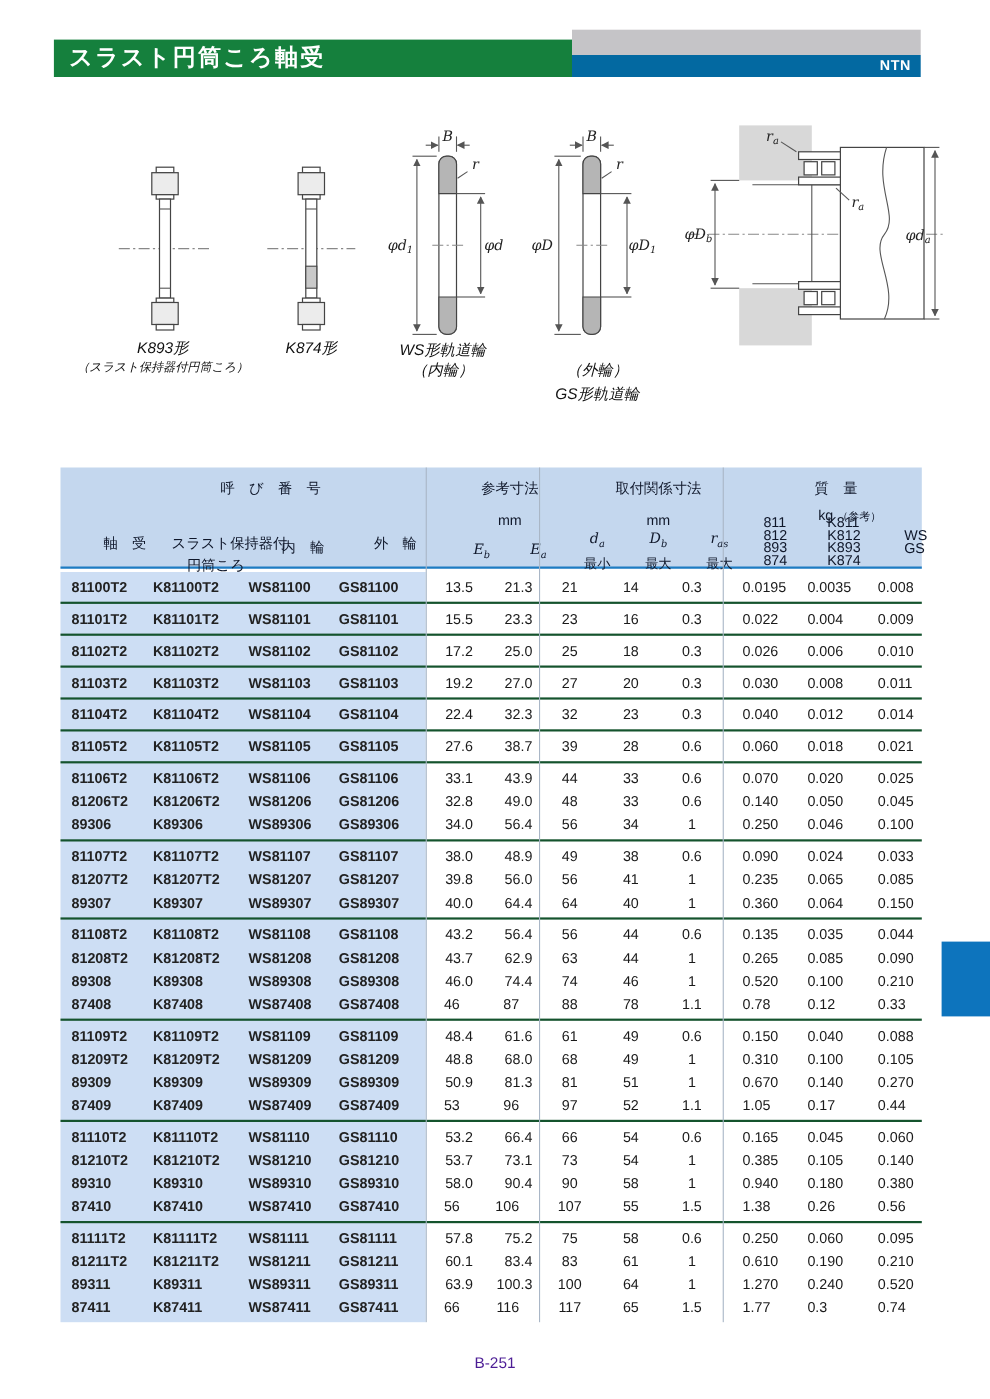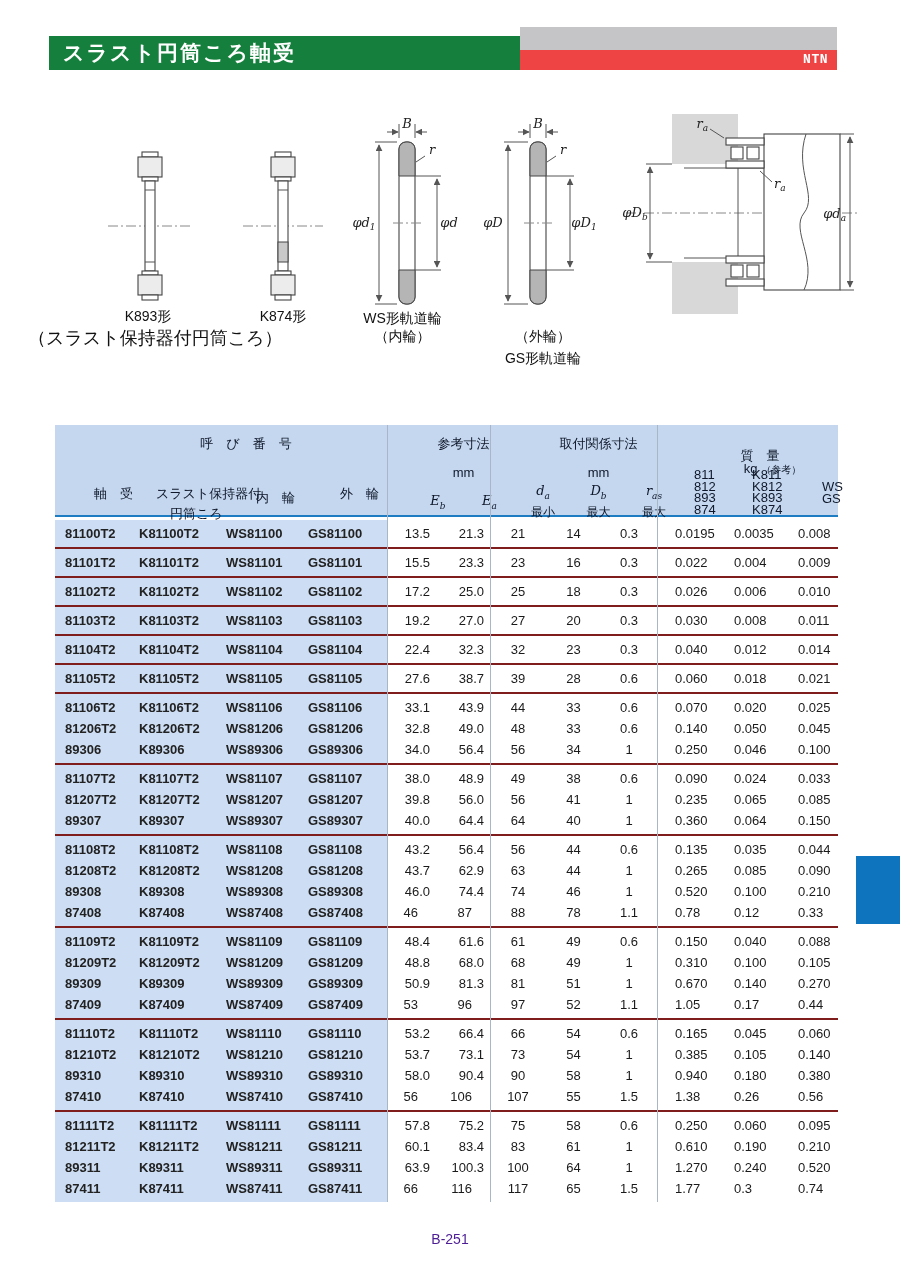--- a/index.html
+++ b/index.html
@@ -2,55 +2,55 @@
 <html><head>
 <meta charset="utf-8">
 <style>
   html,body{margin:0;padding:0;background:#fff;}
   .page{position:relative;width:900px;height:1272px;background:#fff;overflow:hidden;
         font-family:"Liberation Sans",sans-serif;color:#1a1a1a;}
 
   
   .hdr-gray{position:absolute;left:520px;top:27px;width:317px;height:23px;background:#c5c4c7;}
   .hdr-blue-main{position:absolute;left:49px;top:36px;width:471px;height:34px;background:#15803d;}
-  .hdr-blue-right{position:absolute;left:520px;top:50px;width:317px;height:20px;background:#ef4444;
-        text-align:right;font-family:Liberation Mono, monospace;}
+  .hdr-blue-right{position:absolute;left:520px;top:50px;width:317px;height:20px;background:#0369a1;
+        text-align:right;}
   .hdr-title{position:absolute;left:14px;top:0;height:34px;line-height:34px;color:#fff;
         font-size:21px;font-weight:bold;letter-spacing:2px;white-space:nowrap;}
   .hdr-brand{display:inline-block;color:#fff;font-size:13px;font-weight:bold;line-height:20px;
         padding-right:9px;letter-spacing:.5px;}
 
   
   svg{position:absolute;overflow:visible;}
   .pt{fill:#fff;stroke:#444;stroke-width:1.1;}
   .gray{fill:#ececec;stroke:#444;stroke-width:1.1;}
   .cap{fill:#b5b5b5;stroke:#444;stroke-width:1;}
   .dl{stroke:#555;stroke-width:1;fill:none;}
   .cl{stroke:#888;stroke-width:1;stroke-dasharray:10 3 2 3;fill:none;}
   .dim{font-family:"DejaVu Serif",serif;font-style:italic;font-size:13px;fill:#222;}
   .sub{font-size:9px;}
-  .fig-cap{position:absolute;text-align:center;font-size:14px;color:#111;white-space:nowrap;}
-  .fig-cap.small{font-size:18px;text-align:center;}
+  .fig-cap{position:absolute;text-align:center;font-size:14px;color:#111;white-space:nowrap;font-style:italic;}
+  .fig-cap.small{font-size:11px;text-align:center;}
 
   
   .tbl{position:absolute;left:55px;top:425px;width:783px;}
   .vdiv{position:absolute;top:0;bottom:0;width:1px;background:#a9b6c6;z-index:3;}
   .thead{position:relative;height:90px;background:#c4d7ee;border-bottom:2px solid #1e7cc2;}
   .thead .t{position:absolute;font-size:13px;color:#0f172a;padding-left:25px;}
   .tc{text-align:center;}
   .dim-h{font-family:"DejaVu Serif",serif;font-style:italic;}
   .dim-h sub{font-size:9px;font-style:italic;}
   .note{font-size:12px;margin-top:3px;}
   .pre{white-space:pre-line;font-size:11px;line-height:11.5px;}
   .small-paren{font-size:10px;}
 
   .tbody{position:relative;margin-top:3px;}
   .tbody::before{content:"";position:absolute;left:0;top:0;width:332px;height:100%;
         background:#cddef4;z-index:0;}
-  .tgroup{position:relative;padding:3px 0;border-top:2px solid #7f1d1d;z-index:1;}
+  .tgroup{position:relative;padding:3px 0;border-top:2px solid #14532d;z-index:1;}
   .tgroup:first-child{border-top:none;}
   .trow{position:relative;display:grid;z-index:1;
         grid-template-columns:84px 87px 82px 79px 52px 51px 56px 55px 56px 62px 62px 57px;
         height:21px;line-height:21px;}
   .tcell{font-size:13px;color:#1a1a1a;}
   .c0,.c1,.c2,.c3{font-weight:bold;color:#222;}
   .c0{padding-left:10px;}
   .c4,.c5{text-align:right;}
   .c4{padding-right:9px;}
   .c5{padding-right:6px;}
@@ -223,21 +223,21 @@
       </div>
       <div class="t tc" style="left:491px;width:55px;top:58px;">
         <div class="dim-h"><i>D</i><sub>b</sub></div>
         <div class="note">最大</div>
       </div>
       <div class="t tc" style="left:546px;width:56px;top:58px;">
         <div class="dim-h"><i>r</i><sub>as</sub></div>
         <div class="note">最大</div>
       </div>
 
-      <div class="t tc" style="left:602px;width:156px;top:22px;">質　量</div>
+      <div class="t tc" style="left:602px;width:156px;top:10px;">質　量</div>
       <div class="t tc" style="left:602px;width:181px;top:24px;margin-top:12px;"><span>kg</span> <span class="small-paren">（参考）</span></div>
       <div class="t pre" style="left:614px;top:44px;">811
 812
 893
 874</div>
       <div class="t pre" style="left:672px;top:44px;">K811
 K812
 K893
 K874</div>
       <div class="t pre" style="left:742px;top:56px;">WS

